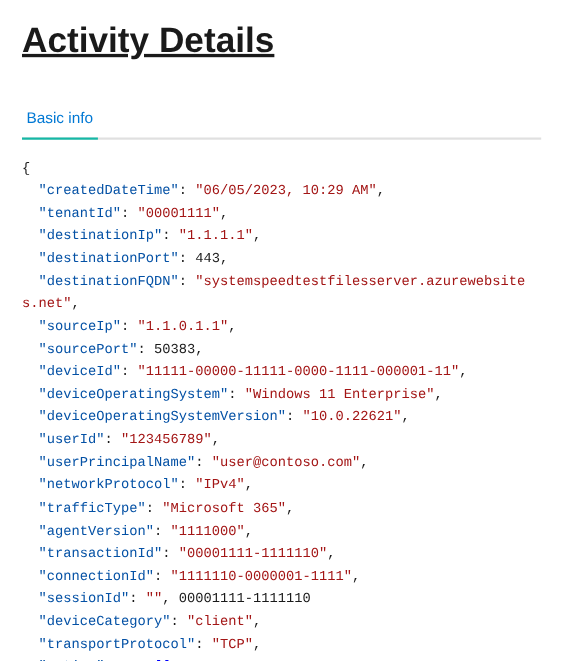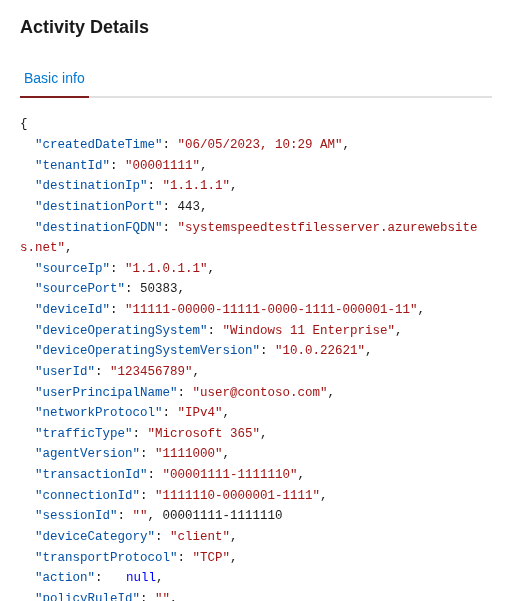--- a/index.html
+++ b/index.html
@@ -17,39 +17,40 @@
     }
 
     .container {
       width: 512px;
       min-height: 601px;
       background: #ffffff;
       padding: 16px 20px;
     }
 
     .page-title {
-      font-size: 18px;
+      font-size: 32px;
       font-weight: 600;
       color: #1a1a1a;
-      margin-bottom: 23px;
+      margin-bottom: 33px;
       line-height: 1.3;
+      text-decoration: underline;
     }
 
     .tab-bar {
       display: flex;
       border-bottom: 2px solid #e0e0e0;
       margin-bottom: 16px;
     }
 
     .tab-item {
       padding: 8px 4px 10px 4px;
       font-size: 14px;
       font-weight: 500;
       color: #0078d4;
-      border-bottom: 2px solid #7f1d1d;
+      border-bottom: 2px solid #14b8a6;
       margin-bottom: -2px;
       cursor: pointer;
     }
 
     .json-content {
       font-family: 'Consolas', 'Courier New', monospace;
       font-size: 12.5px;
       color: #1a1a1a;
       line-height: 1.65;
       white-space: pre-wrap;

